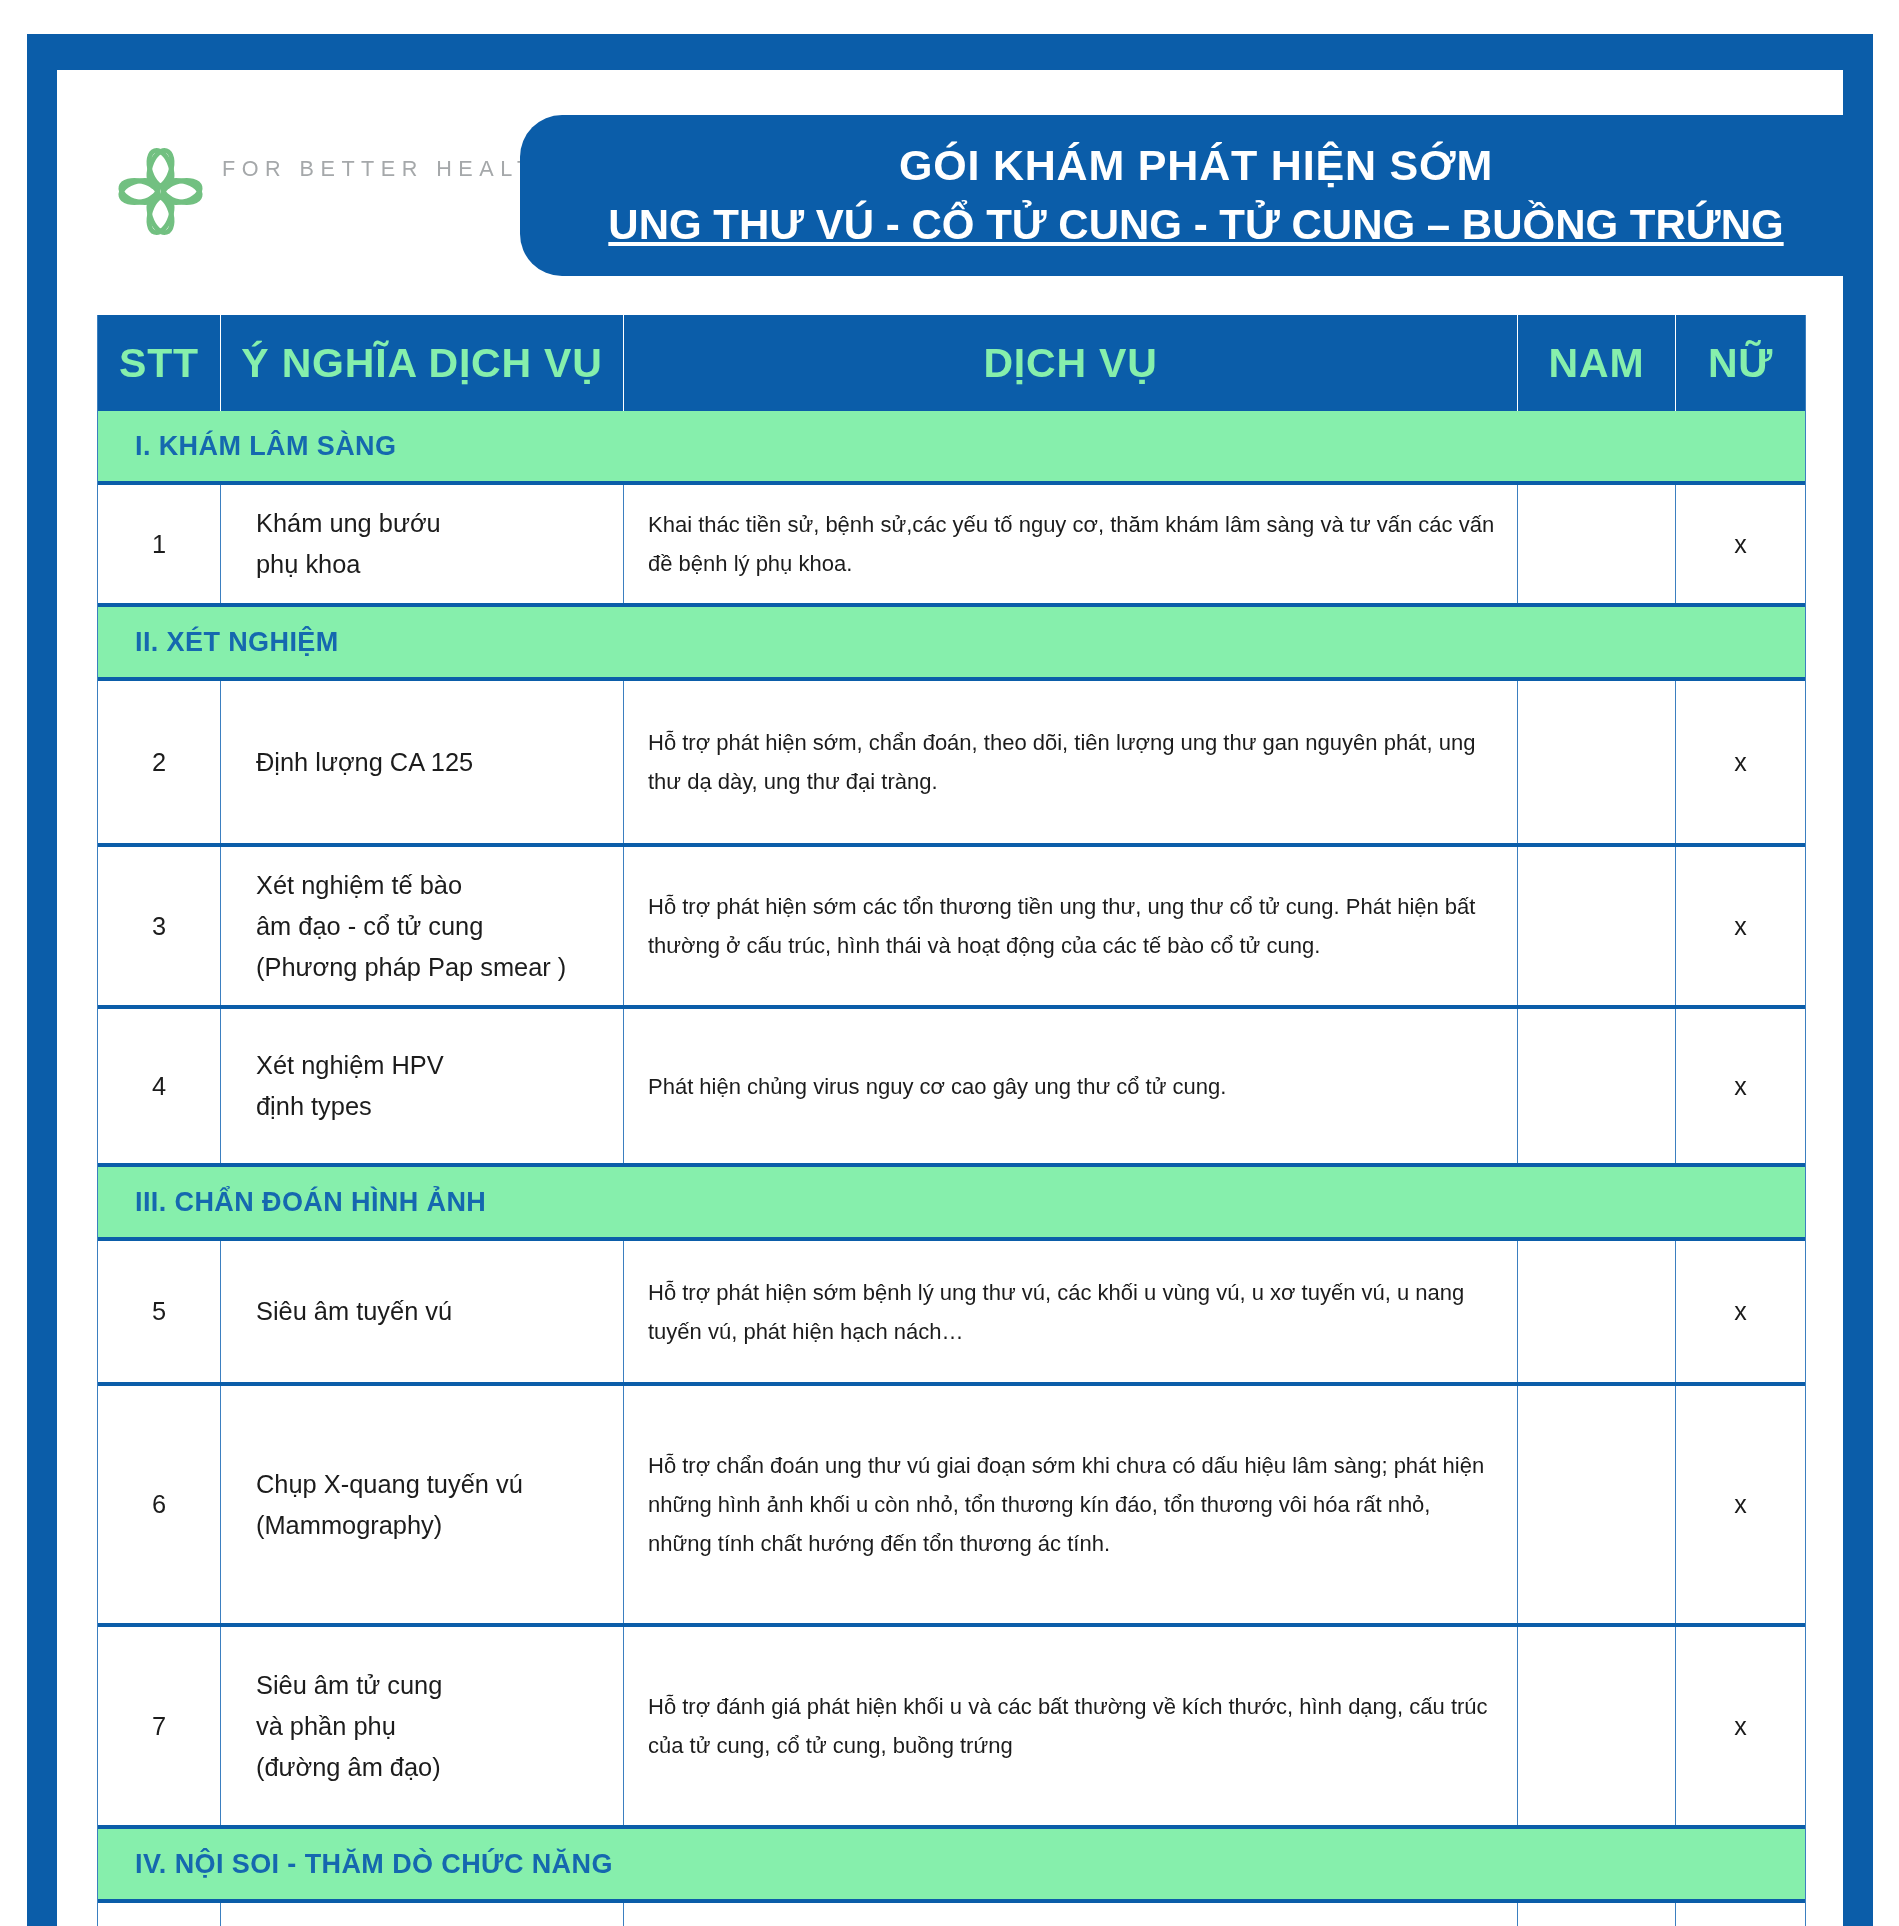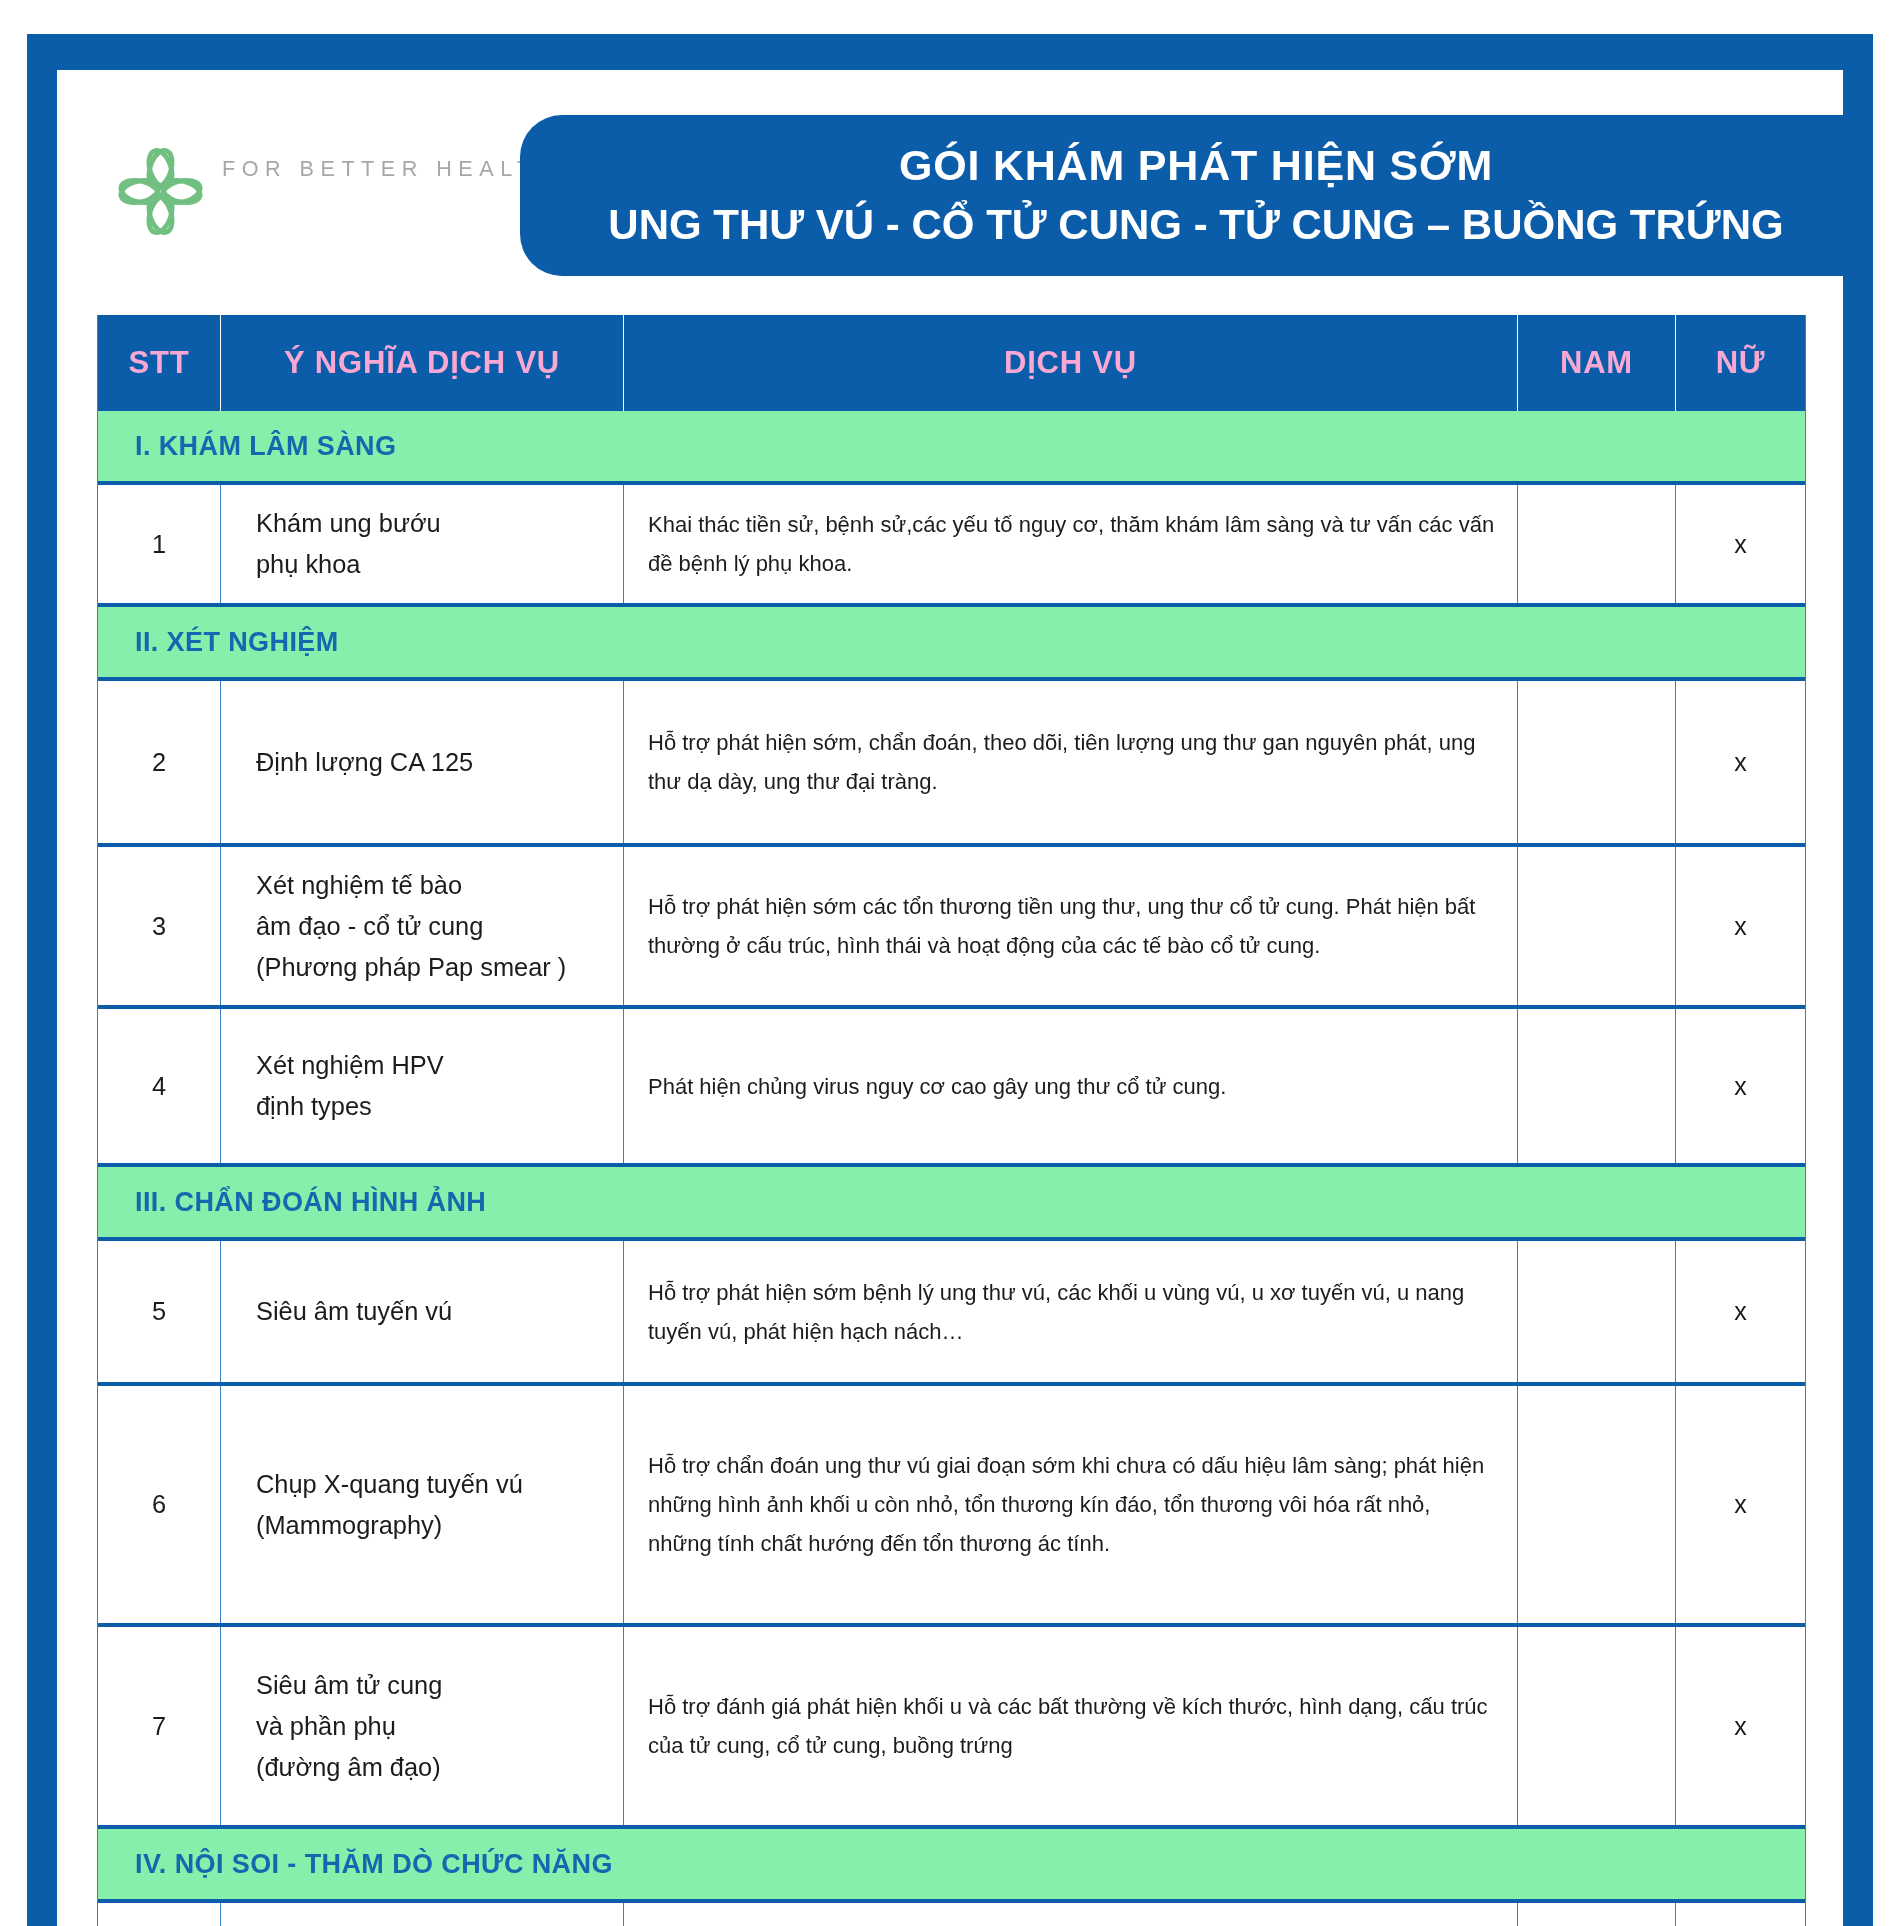--- a/index.html
+++ b/index.html
@@ -35,39 +35,39 @@
 
   
   .title-box{
     left:520px;top:115px;width:1352px;height:161px;
     background:var(--primary-blue);
     border-radius:42px 0 0 42px;
     display:flex;flex-direction:column;justify-content:center;align-items:center;
     color:#ffffff;text-align:center;
   }
   .title-line1{font-size:43px;font-weight:bold;letter-spacing:0.8px;line-height:58px;}
-  .title-line2{font-size:42px;font-weight:bold;letter-spacing:0;line-height:62px;white-space:nowrap;}
+  .title-line2{font-size:42px;font-weight:bold;letter-spacing:0;line-height:62px;white-space:nowrap;text-decoration:underline;}
 
   
   .svc-table{
     left:97px;top:315px;width:1709px;
     border-left:1.9px solid var(--line-blue);
     border-right:1.9px solid var(--line-blue);
     border-bottom:5.4px solid var(--primary-blue);
     box-sizing:border-box;
   }
   .thead{
     display:grid;
     grid-template-columns:123px 403px 894px 158px 1fr;
     height:96px;
     background:var(--primary-blue);
   }
   .thead .th{
     display:flex;align-items:center;justify-content:center;
-    color:#f9a8d4;font-size:31px;font-weight:bold;letter-spacing:0.8px;
+    color:#86efac;font-size:41px;font-weight:bold;letter-spacing:0.8px;
     border-right:1.9px solid #ffffff;
   }
   .thead .th:last-child{border-right:none;}
 
   .section-row{
     display:flex;align-items:center;
     min-height:70px;
     padding-left:37px;
     border-bottom:4.6px solid var(--primary-blue);
     background:#86efac;

